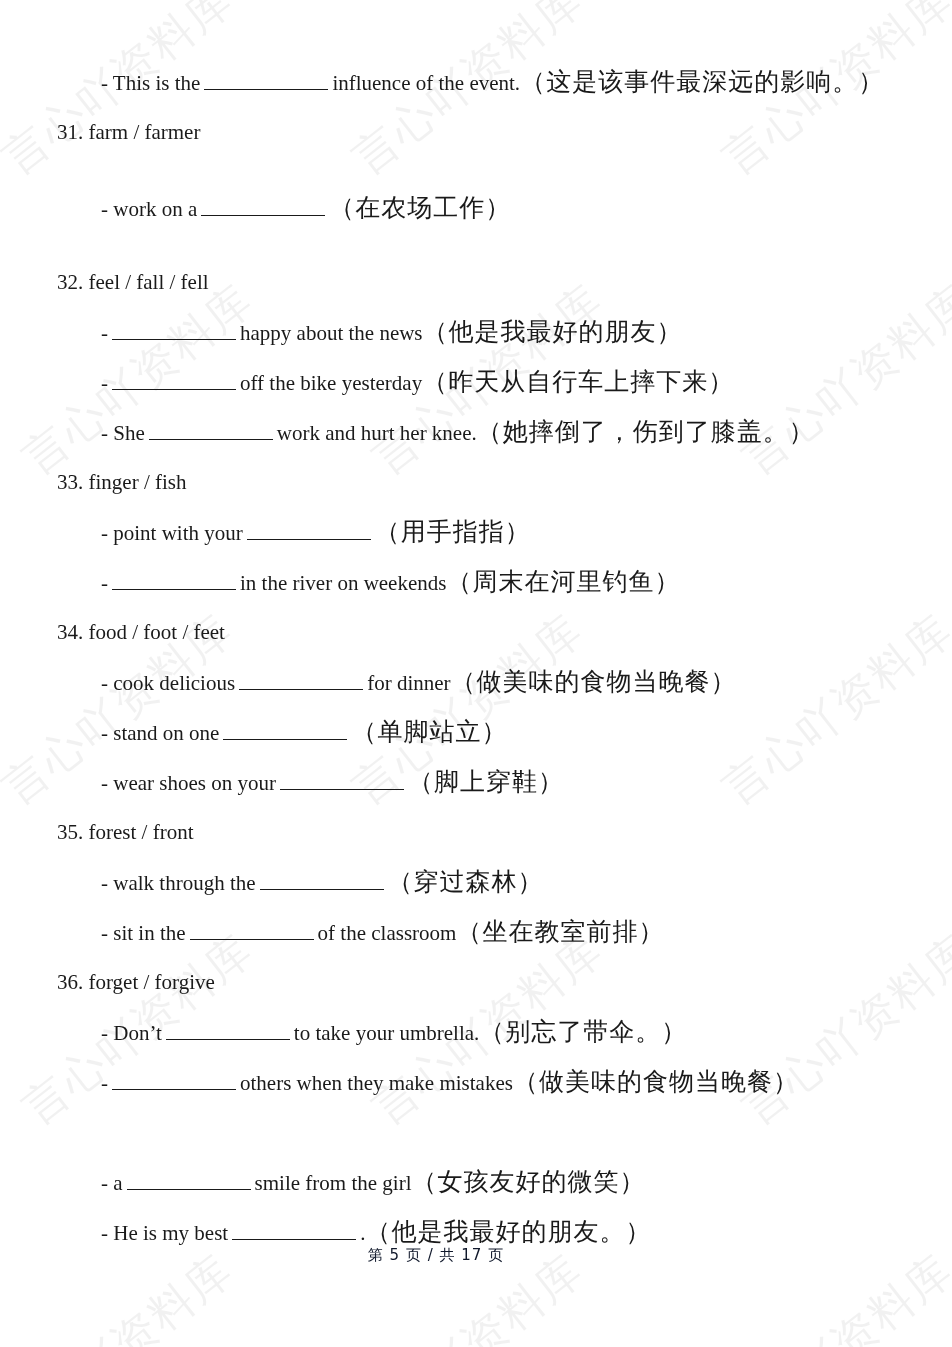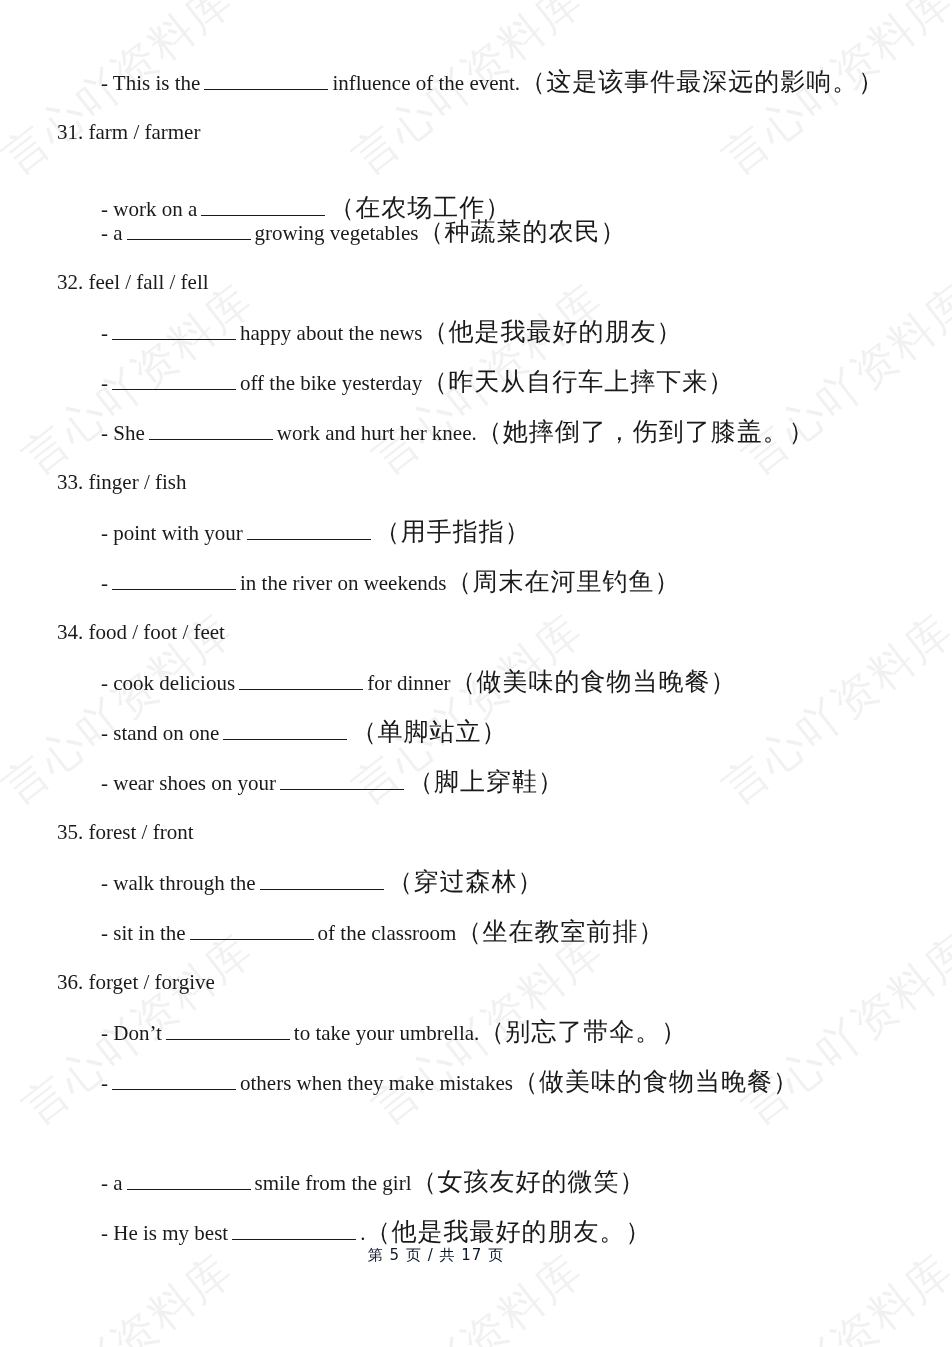--- a/index.html
+++ b/index.html
@@ -37,21 +37,20 @@
     <div class="wm" style="left: 720px; top: 1000px;">言心吖资料库</div>
     <div class="wm" style="left: -20px; top: 1320px;">言心吖资料库</div>
     <div class="wm" style="left: 330px; top: 1320px;">言心吖资料库</div>
     <div class="wm" style="left: 700px; top: 1320px;">言心吖资料库</div>
   </div>
 
 <div class="page" id="page">
     <div class="line item" style="top: 68px;"><span>- This is the</span><span class="blank"></span><span>influence of the event.</span><span class="zh">（这是该事件最深远的影响。）</span></div>
     <div class="line heading" style="top: 118px;">31. farm / farmer</div>
     <div class="line item" style="top: 168px; margin-top: 26px;"><span>- work on a</span><span class="blank"></span><span></span><span class="zh">（在农场工作）</span></div>
-    <div class="line item" style="top: 218px;"><span>- a</span><span class="blank"></span><span>growing vegetables</span><span class="zh">（种蔬菜的农民）</span></div>
     <div class="line heading" style="top: 268px;">32. feel / fall / fell</div>
     <div class="line item" style="top: 318px;"><span>-</span><span class="blank"></span><span>happy about the news</span><span class="zh">（他是我最好的朋友）</span></div>
     <div class="line item" style="top: 368px;"><span>-</span><span class="blank"></span><span>off the bike yesterday</span><span class="zh">（昨天从自行车上摔下来）</span></div>
     <div class="line item" style="top: 418px;"><span>- She</span><span class="blank"></span><span>work and hurt her knee.</span><span class="zh">（她摔倒了，伤到了膝盖。）</span></div>
     <div class="line heading" style="top: 468px;">33. finger / fish</div>
     <div class="line item" style="top: 518px;"><span>- point with your</span><span class="blank"></span><span></span><span class="zh">（用手指指）</span></div>
     <div class="line item" style="top: 568px;"><span>-</span><span class="blank"></span><span>in the river on weekends</span><span class="zh">（周末在河里钓鱼）</span></div>
     <div class="line heading" style="top: 618px;">34. food / foot / feet</div>
     <div class="line item" style="top: 668px;"><span>- cook delicious</span><span class="blank"></span><span>for dinner</span><span class="zh">（做美味的食物当晚餐）</span></div>
     <div class="line item" style="top: 718px;"><span>- stand on one</span><span class="blank"></span><span></span><span class="zh">（单脚站立）</span></div>

